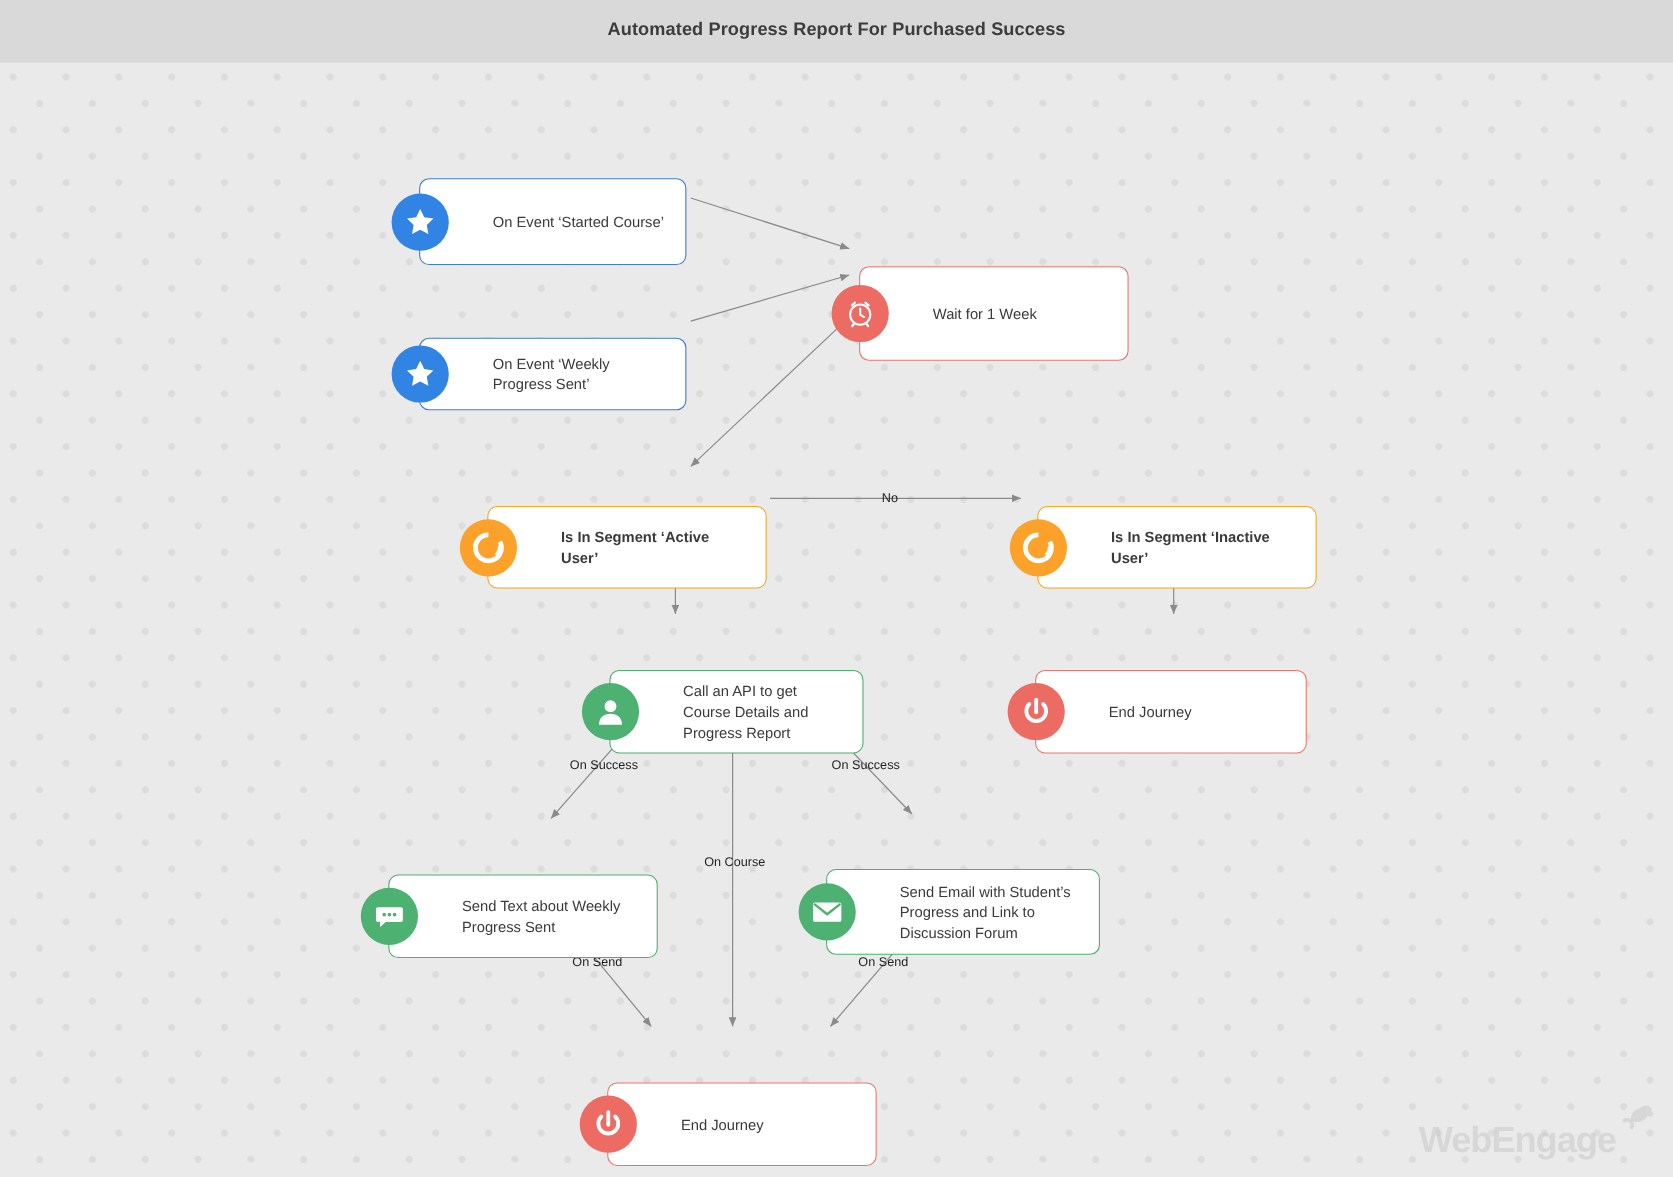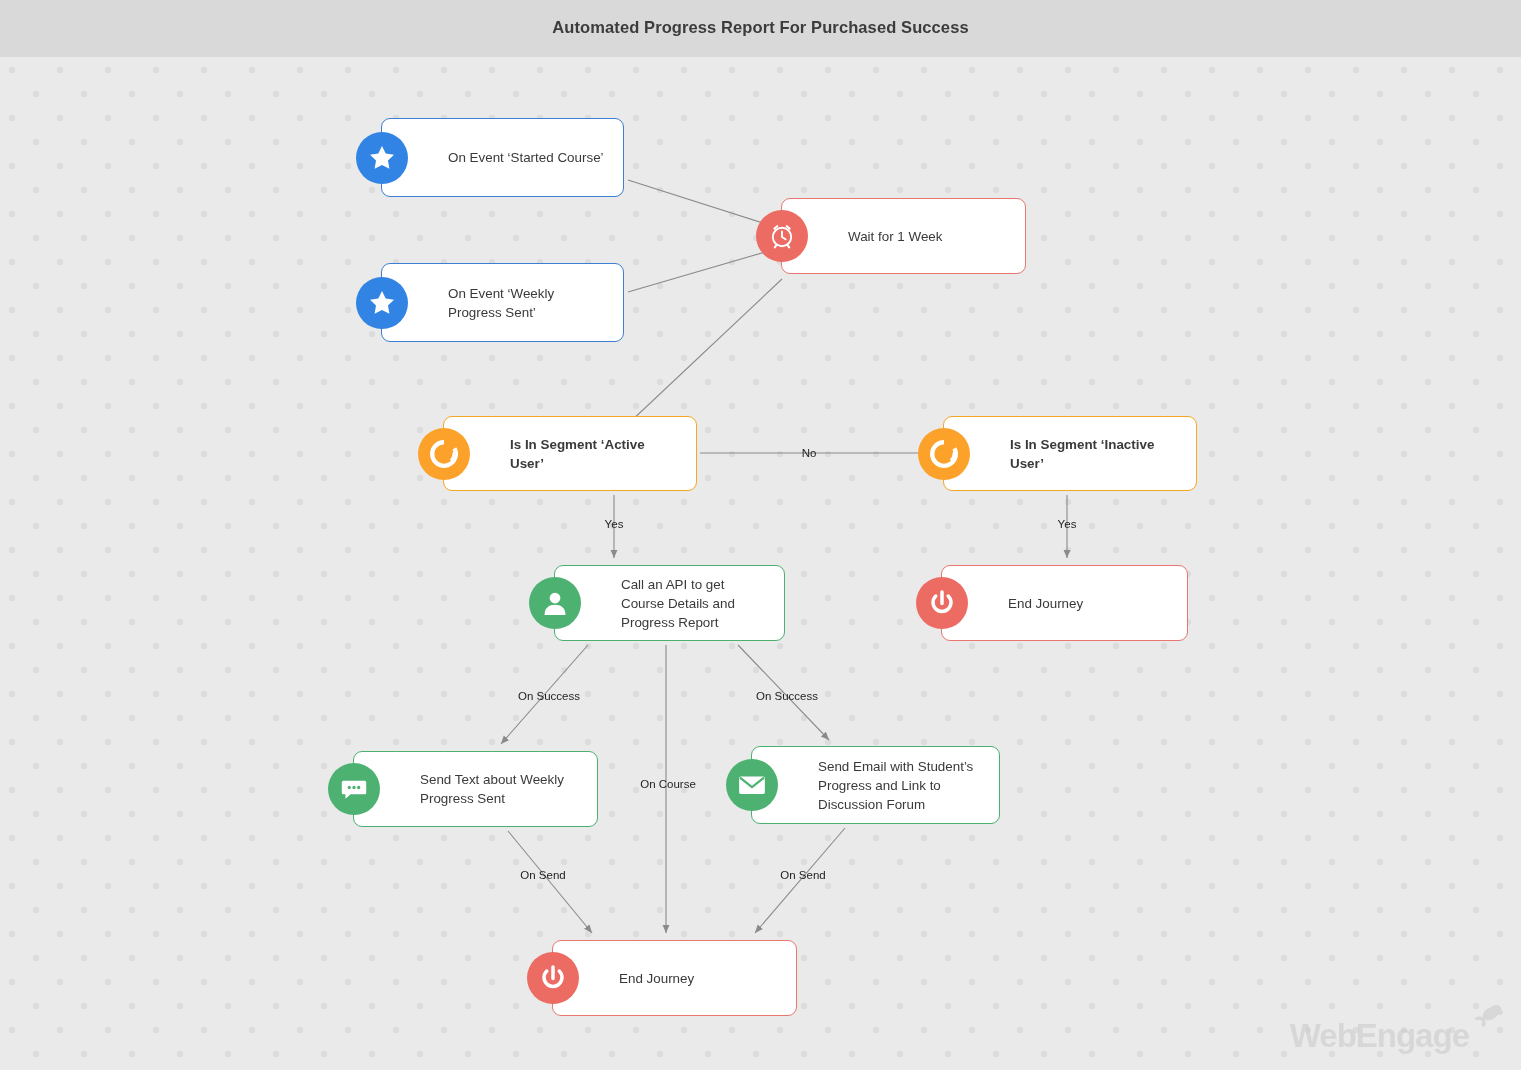--- a/index.html
+++ b/index.html
@@ -38,21 +38,21 @@
     font-size:11.5px;color:#1f1f1f;
     white-space:nowrap;
     transform:translate(-50%,-50%);
   }
   .node{
     position:absolute;
     box-sizing:border-box;
     background:#ffffff;
     border-radius:9px;
     border:1.6px solid #cfcfcf;
-    display:flex;align-items:center;
+    display:flex;align-items:center;margin-top:44px;
   }
   .node .shadow-layer{
     position:absolute;left:5px;top:5px;right:-5px;bottom:-5px;
     border-radius:9px;
     z-index:-1;
   }
   .node .label{
     font-size:13.4px;color:#3a3a3a;line-height:19px;
     padding-left:66px;padding-right:14px;
   }
@@ -137,31 +137,31 @@
   <div class="node blue" style="left:381px;top:118px;width:243px;height:79px">
     <div class="shadow-layer"></div>
     <div class="badge">
       <svg width="30" height="30" viewBox="0 0 24 24">
           <path fill="#fff" d="M12 2.4l2.95 6.05 6.65.92-4.82 4.62 1.16 6.6L12 17.5l-5.94 3.09 1.16-6.6L2.4 9.37l6.65-.92z"></path>
         </svg>
     </div>
     <div class="label">On Event ‘Started Course’</div>
   </div>
 
-  <div class="node blue" style="left:381px;top:263px;width:243px;height:79px">
+  <div class="node blue" style="left:381px;top:263px;width:243px;height:66px">
     <div class="shadow-layer"></div>
     <div class="badge">
       <svg width="30" height="30" viewBox="0 0 24 24">
           <path fill="#fff" d="M12 2.4l2.95 6.05 6.65.92-4.82 4.62 1.16 6.6L12 17.5l-5.94 3.09 1.16-6.6L2.4 9.37l6.65-.92z"></path>
         </svg>
     </div>
     <div class="label">On Event ‘Weekly Progress Sent’</div>
   </div>
 
-  <div class="node red" style="left:781px;top:198px;width:245px;height:76px">
+  <div class="node red" style="left:781px;top:198px;width:245px;height:86px">
     <div class="shadow-layer"></div>
     <div class="badge">
       <svg width="32" height="32" viewBox="0 0 32 32">
         <circle cx="16" cy="17" r="9.2" fill="none" stroke="#fff" stroke-width="1.9"></circle>
         <path d="M16 11.5 L16 17 L19.6 19.2" fill="none" stroke="#fff" stroke-width="1.9" stroke-linecap="round"></path>
         <path d="M8.4 8.6 L11.2 6.2 M23.6 8.6 L20.8 6.2" stroke="#fff" stroke-width="2.1" stroke-linecap="round"></path>
         <path d="M10.4 25.2 L8.8 27.4 M21.6 25.2 L23.2 27.4" stroke="#fff" stroke-width="2.1" stroke-linecap="round"></path>
       </svg>
     </div>
     <div class="label">Wait for 1 Week</div>

